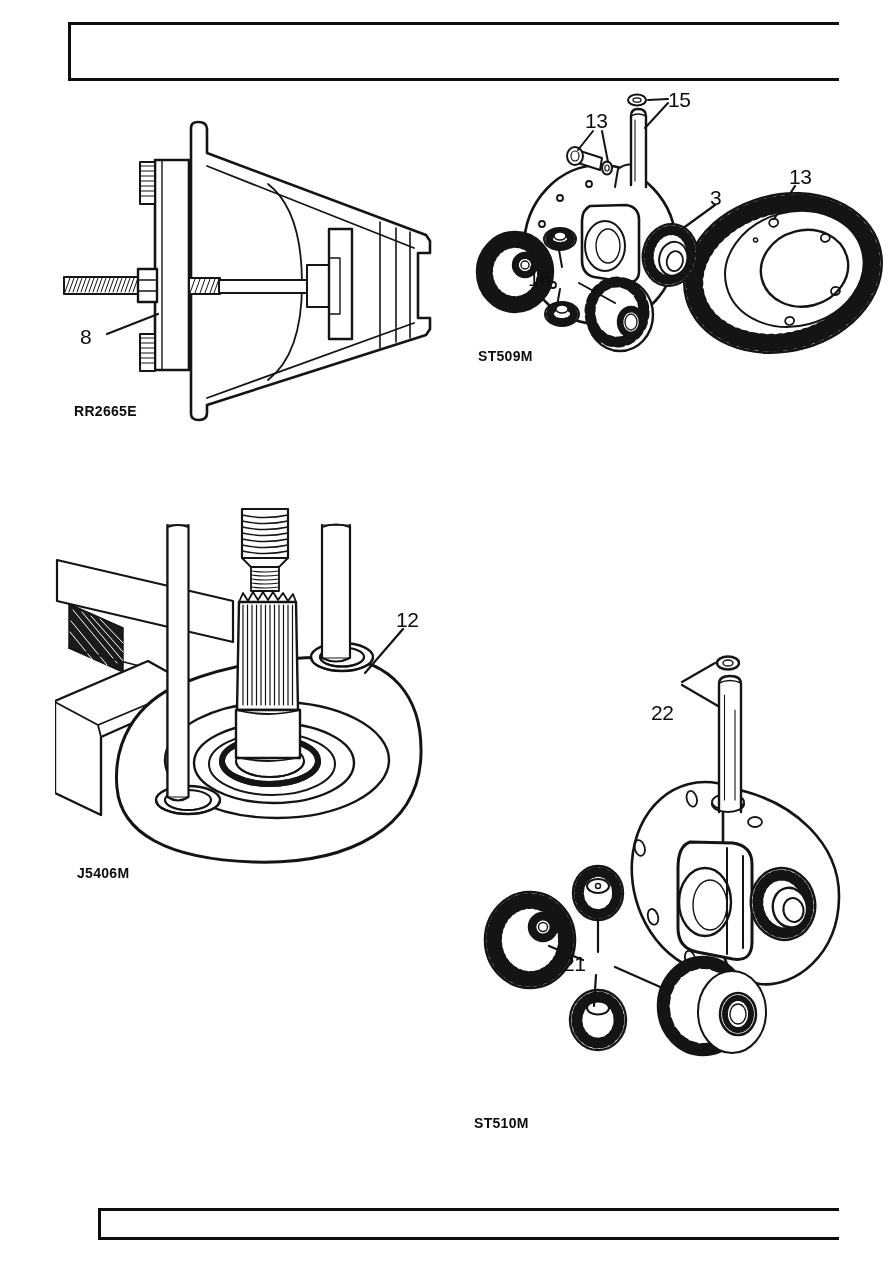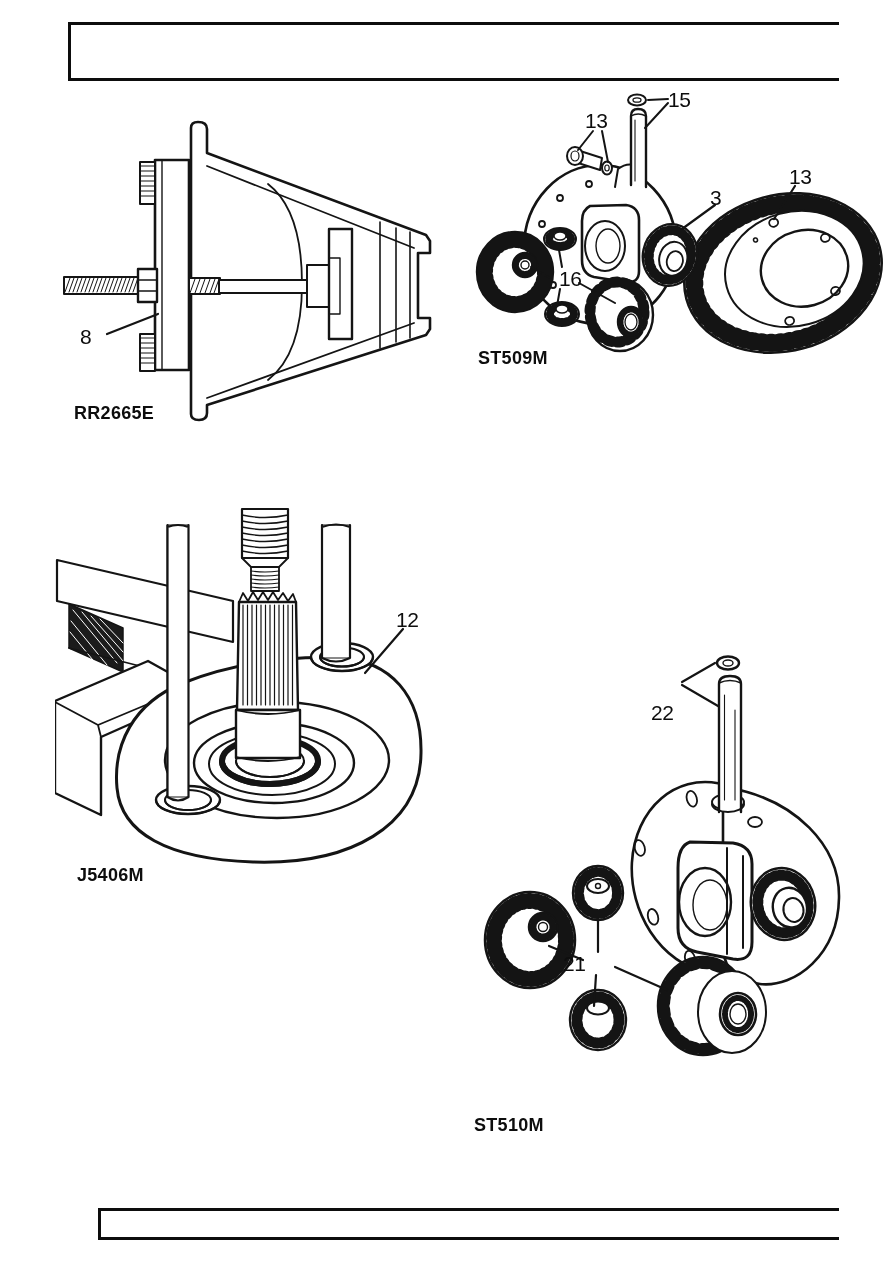--- a/index.html
+++ b/index.html
@@ -4,21 +4,21 @@
 <title>Service Manual Page</title>
 <style>
   html,body{margin:0;padding:0;background:#fff;}
   .page{position:relative;width:893px;height:1262px;background:#ffffff;overflow:hidden;
         font-family:"Liberation Sans",sans-serif;color:#0d0d0d;}
   .rule-box{position:absolute;border:3px solid #0d0d0d;border-right:none;background:#fff;}
   .rule-box.header{left:68px;top:22px;width:768px;height:53px;}
   .rule-box.footer{left:98px;top:1208px;width:738px;height:26px;}
   .fig svg{position:absolute;}
   .callout{position:absolute;font-weight:400;font-size:21px;line-height:1;letter-spacing:-0.5px;color:#0d0d0d;}
-  .figcap{position:absolute;font-weight:700;font-size:18px;line-height:1;letter-spacing:.3px;color:#0d0d0d;}
+  .figcap{position:absolute;font-weight:700;font-size:14px;line-height:1;letter-spacing:.3px;color:#0d0d0d;}
 </style>
 </head>
 <body>
 
 <div class="page">
 
   <div class="rule-box header"></div>
 
   <div class="fig">
     <svg style="left:58px;top:108px" width="380" height="315" viewBox="0 0 380 315">
@@ -134,21 +134,21 @@
         <path d="M128,43 L113,62 M137,43 L143,74" stroke-width="2"></path>
         <path d="M250,117 L217,141" stroke-width="2.2"></path>
         <path d="M330,98 L309,131" stroke-width="2.2"></path>
         <path d="M85,190 L66,179 M97,179 L94,162 M95,201 L92,218 M114,195 L150,215" stroke-width="2"></path>
       </g>
     </svg>
     <div class="callout" style="left:668px;top:89px">15</div>
     <div class="callout" style="left:585px;top:110px">13</div>
     <div class="callout" style="left:710px;top:187px">3</div>
     <div class="callout" style="left:789px;top:166px">13</div>
-    <div class="callout" style="left:559px;top:268px">16</div>
+    <div class="callout" style="left:528px;top:268px">16</div>
     <div class="figcap" style="left:478px;top:349px">ST509M</div>
   </div>
 
   <div class="fig">
     <svg style="left:55px;top:505px" width="375" height="372" viewBox="0 0 375 372">
       <g stroke="#141414" fill="none" stroke-linejoin="round" stroke-linecap="round">
 
         <polygon points="2,55 178,96 178,137 2,96" fill="#ffffff" stroke-width="2.2"></polygon>
         <polygon points="14,99 68,123 68,167 14,143" fill="#1b1b1b" stroke-width="1.5"></polygon>
         <path d="M18,105 L62,158 M27,107 L68,156 M36,111 L68,147 M45,114 L68,138 M16,116 L52,160 M15,127 L42,160" stroke="#ffffff" stroke-width="1"></path>

